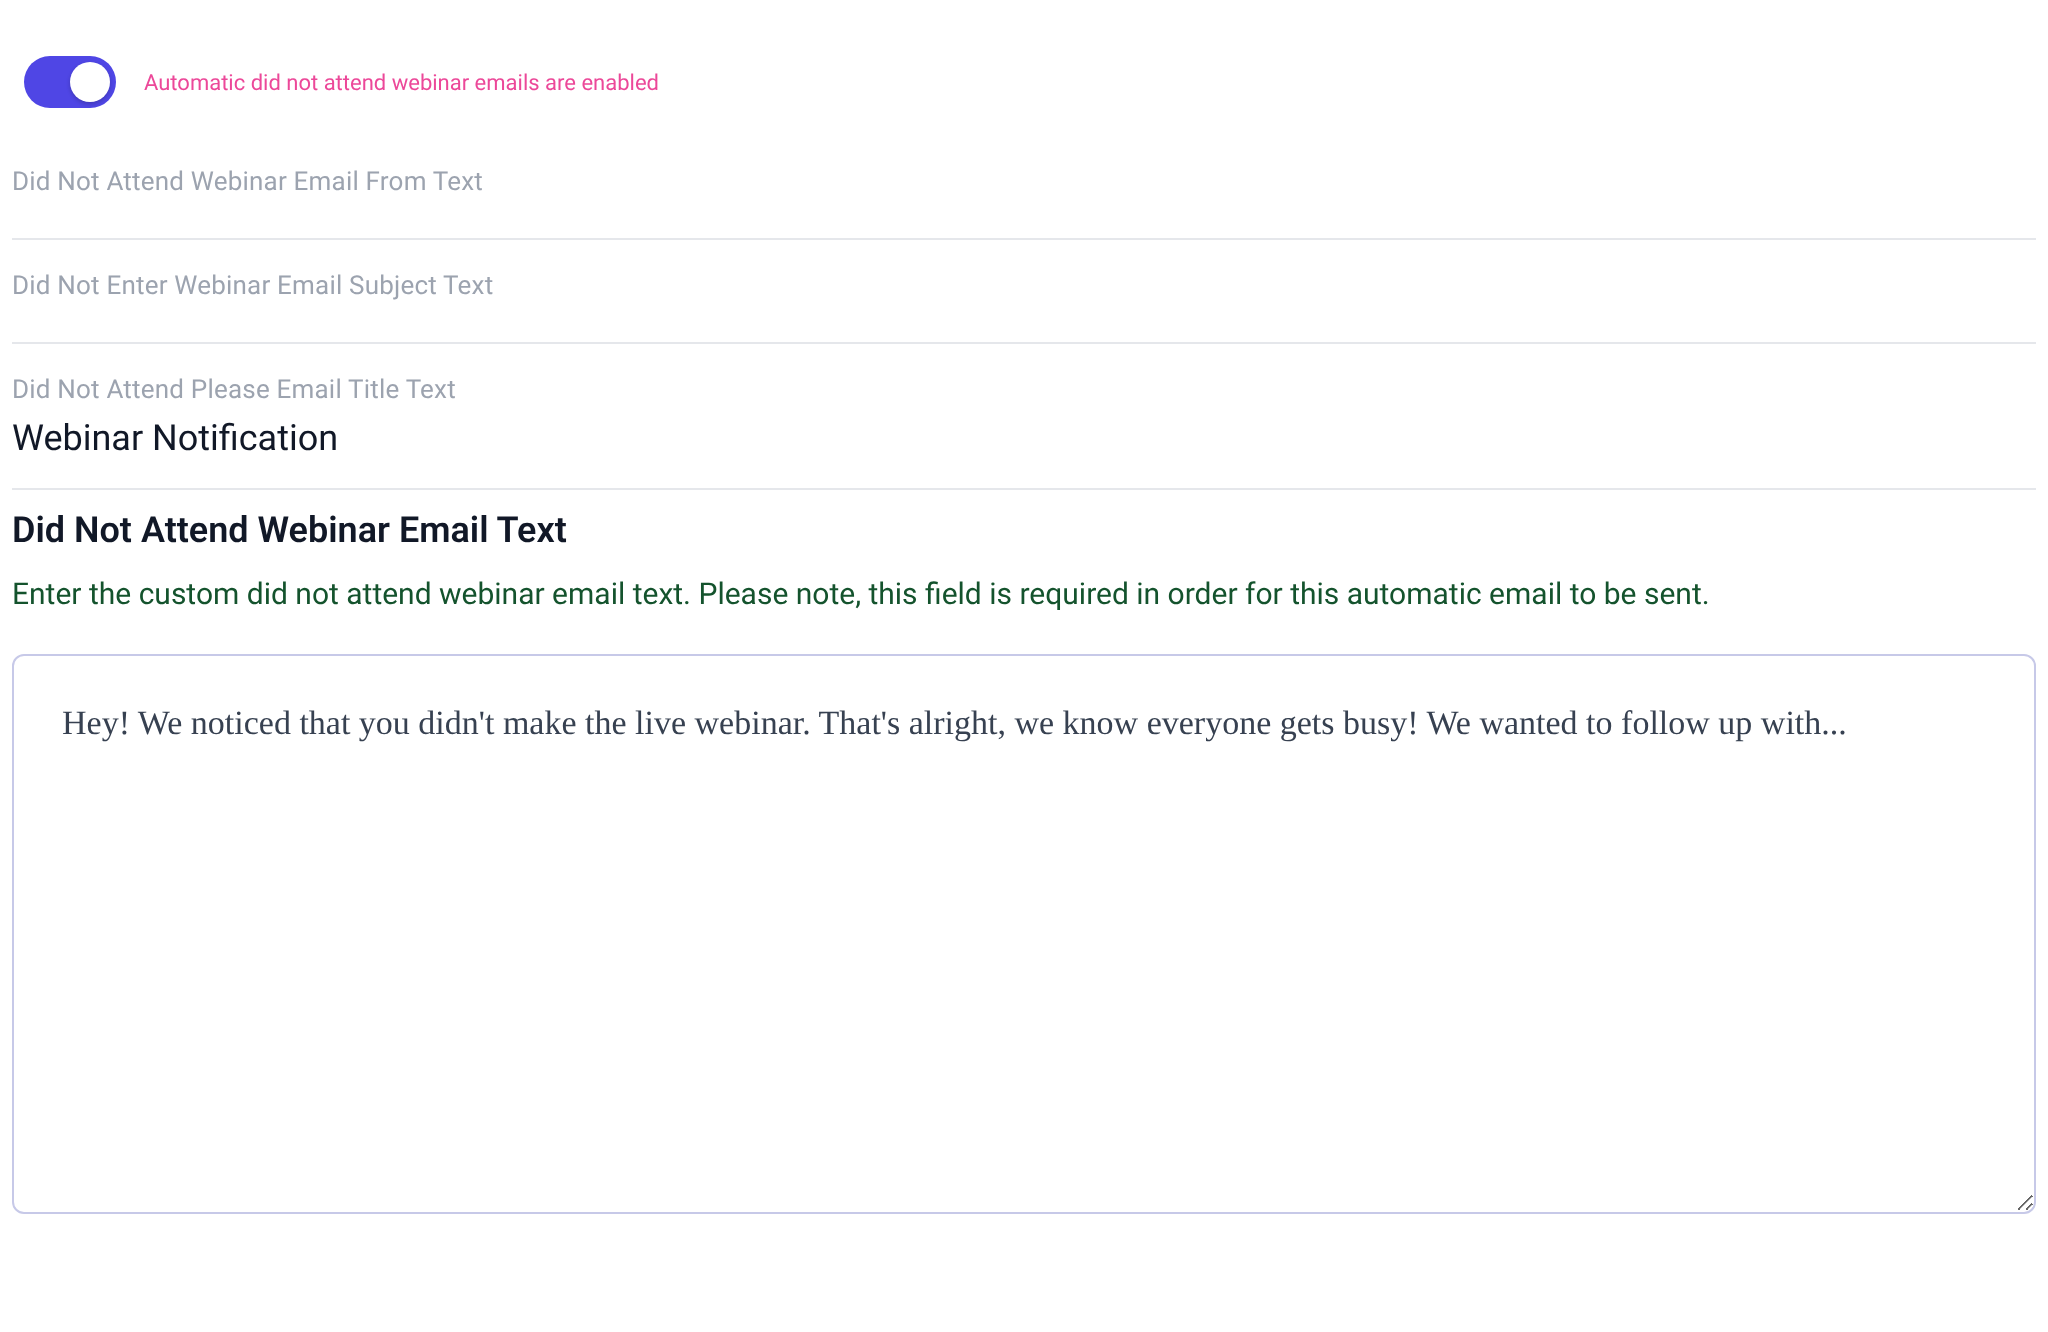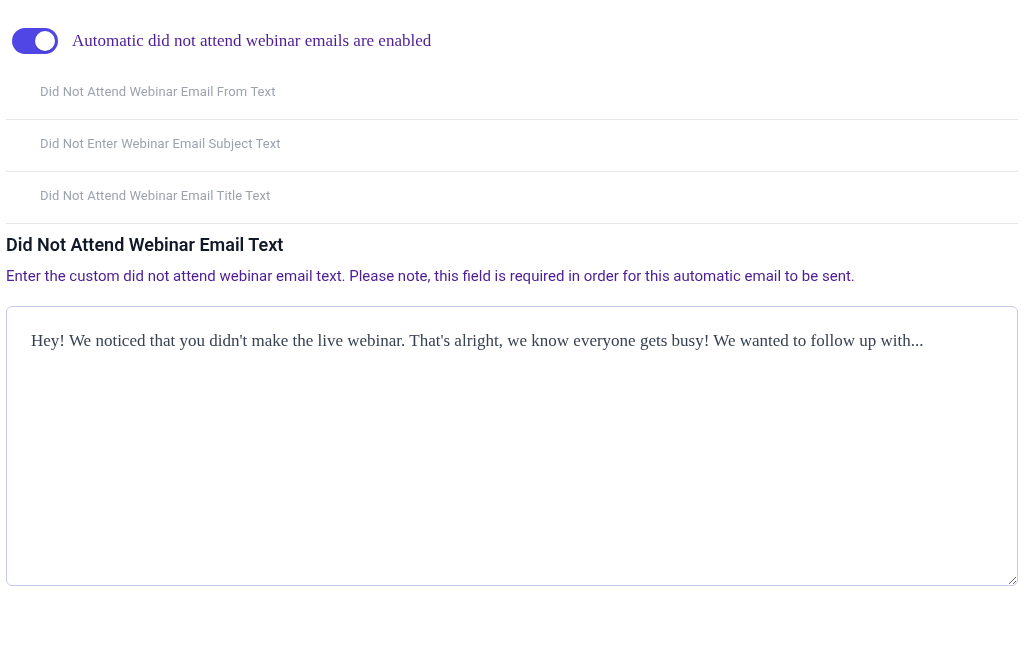--- a/index.html
+++ b/index.html
@@ -36,57 +36,55 @@
     position: absolute;
     top: 3px;
     right: 3px;
     width: 20px;
     height: 20px;
     border-radius: 50%;
     background: #fff;
     box-shadow: 0 1px 2px rgba(0,0,0,0.2);
   }
   .toggle-label {
-    font-size: 17px;
-    color: #4c1d95;
-    font-family: Liberation Serif, serif;
+    font-size: 11px;
+    color: #ec4899;
   }
   
   .field-group {
     border-bottom: 1px solid #e5e7eb;
     padding: 6px 0 14px 0;
     margin-bottom: 10px;
   }
   .field-label {
     font-size: 13px;
     color: #9ca3af;
     margin-bottom: 6px;
     letter-spacing: 0.1px;
-    margin-left: 34px;
   }
   .field-value {
     font-size: 18px;
     color: #111827;
     border: none;
     outline: none;
     width: 100%;
     padding: 0;
     font-family: inherit;
     background: transparent;
   }
   
   .section-heading {
     font-size: 18px;
     font-weight: 600;
     color: #111827;
     margin-bottom: 10px;
   }
   .section-help {
     font-size: 15px;
-    color: #4c1d95;
+    color: #14532d;
     margin-bottom: 18px;
     line-height: 1.5;
   }
   
   .email-textarea {
     width: 100%;
     height: 280px;
     border: 1px solid #c7c9e8;
     border-radius: 6px;
     padding: 20px 24px;
@@ -112,21 +110,22 @@
 
   <div class="field-group">
     <div class="field-label">Did Not Attend Webinar Email From Text</div>
   </div>
 
   <div class="field-group">
     <div class="field-label">Did Not Enter Webinar Email Subject Text</div>
   </div>
 
   <div class="field-group">
-    <div class="field-label">Did Not Attend Webinar Email Title Text</div>
+    <div class="field-label">Did Not Attend Please Email Title Text</div>
+    <input class="field-value" type="text" value="Webinar Notification" style="">
   </div>
 
   <div class="section-heading">Did Not Attend Webinar Email Text</div>
   <div class="section-help">Enter the custom did not attend webinar email text. Please note, this field is required in order for this automatic email to be sent.</div>
 
   <textarea class="email-textarea" style="">Hey! We noticed that you didn't make the live webinar. That's alright, we know everyone gets busy! We wanted to follow up with...</textarea>
 
 </div>
 
 </body></html>

